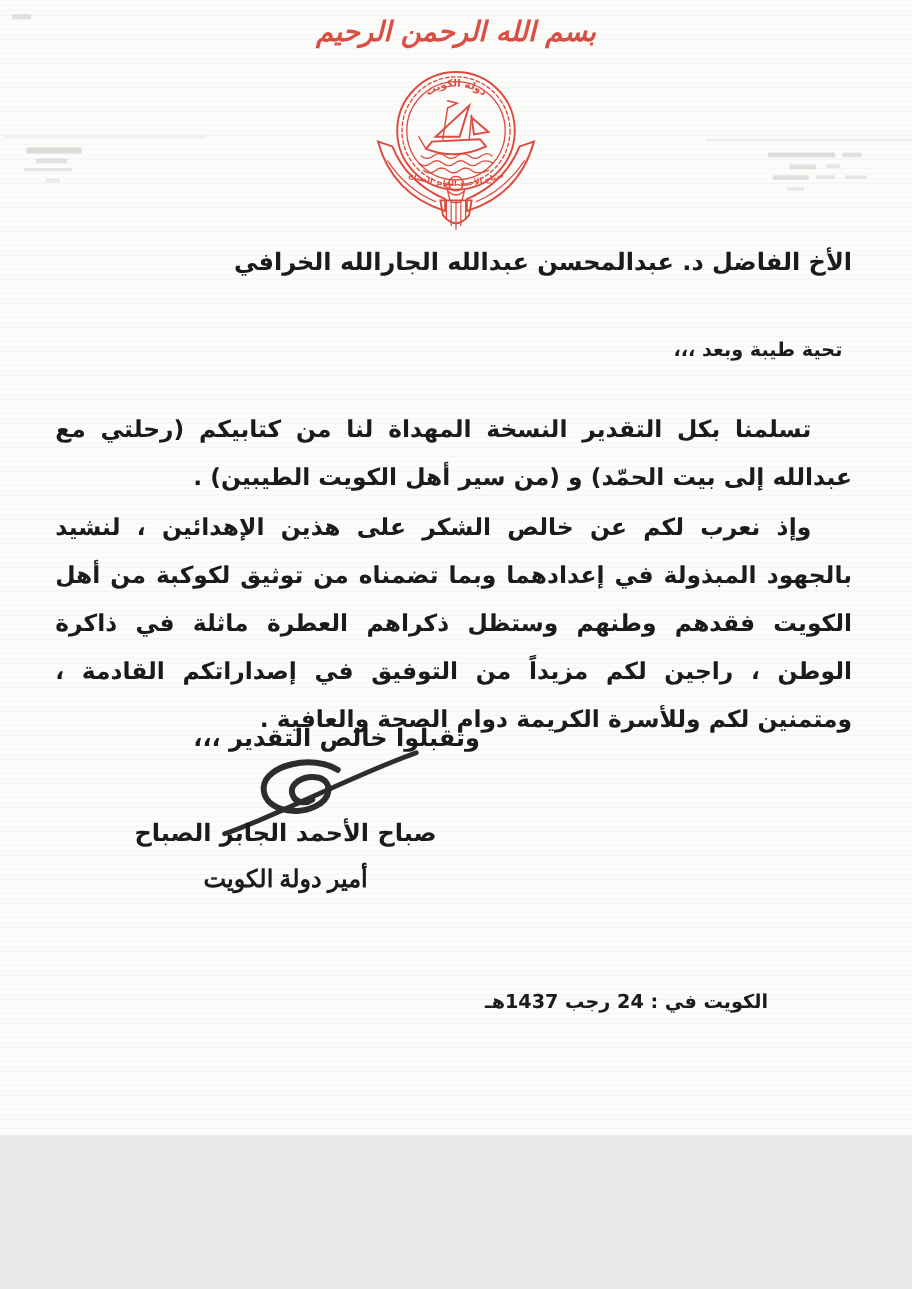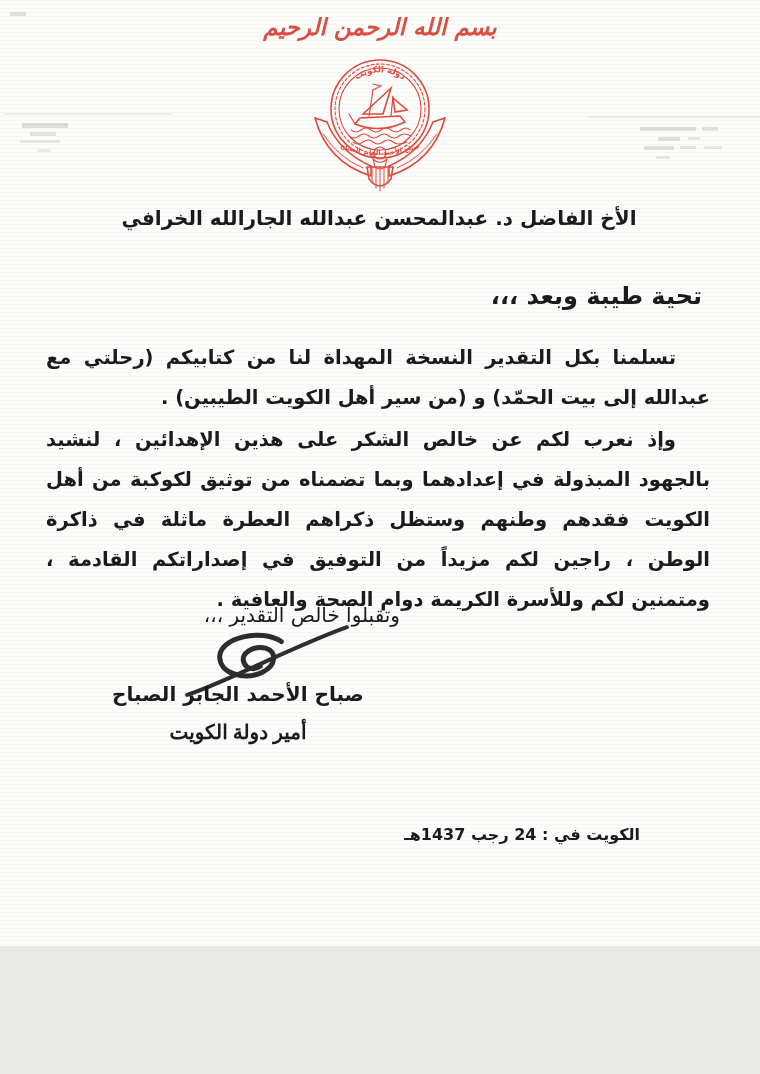--- a/index.html
+++ b/index.html
@@ -32,49 +32,49 @@
 
   .emblem-wrap {
     position: absolute;
     top: 54px; left: 50%;
     transform: translateX(-50%);
   }
 
   .addressee {
     position: absolute;
     top: 206px; right: 50px; left: 48px;
-    text-align: center;
+    text-align: right;
     font-weight: bold;
     font-size: 20px;
   }
 
   .greeting {
     position: absolute;
     top: 282px; right: 58px;
     font-weight: bold;
-    font-size: 24px;
+    font-size: 16px;
     white-space: nowrap;
   }
 
   .body-par {
     position: absolute;
     right: 50px; left: 46px;
     text-align: justify;
     font-weight: bold;
     font-size: 19.5px;
     line-height: 40px;
     text-indent: 34px;
   }
   .par-1 { top: 318px; }
   .par-2 { top: 400px; }
 
   .closing {
     position: absolute;
     top: 603px; right: 360px;
-    font-weight: normal;
+    font-weight: bold;
     font-size: 20px;
     white-space: nowrap;
   }
 
   .signature {
     position: absolute;
     top: 620px; left: 180px;
     transform: rotate(-2deg);
   }
 

